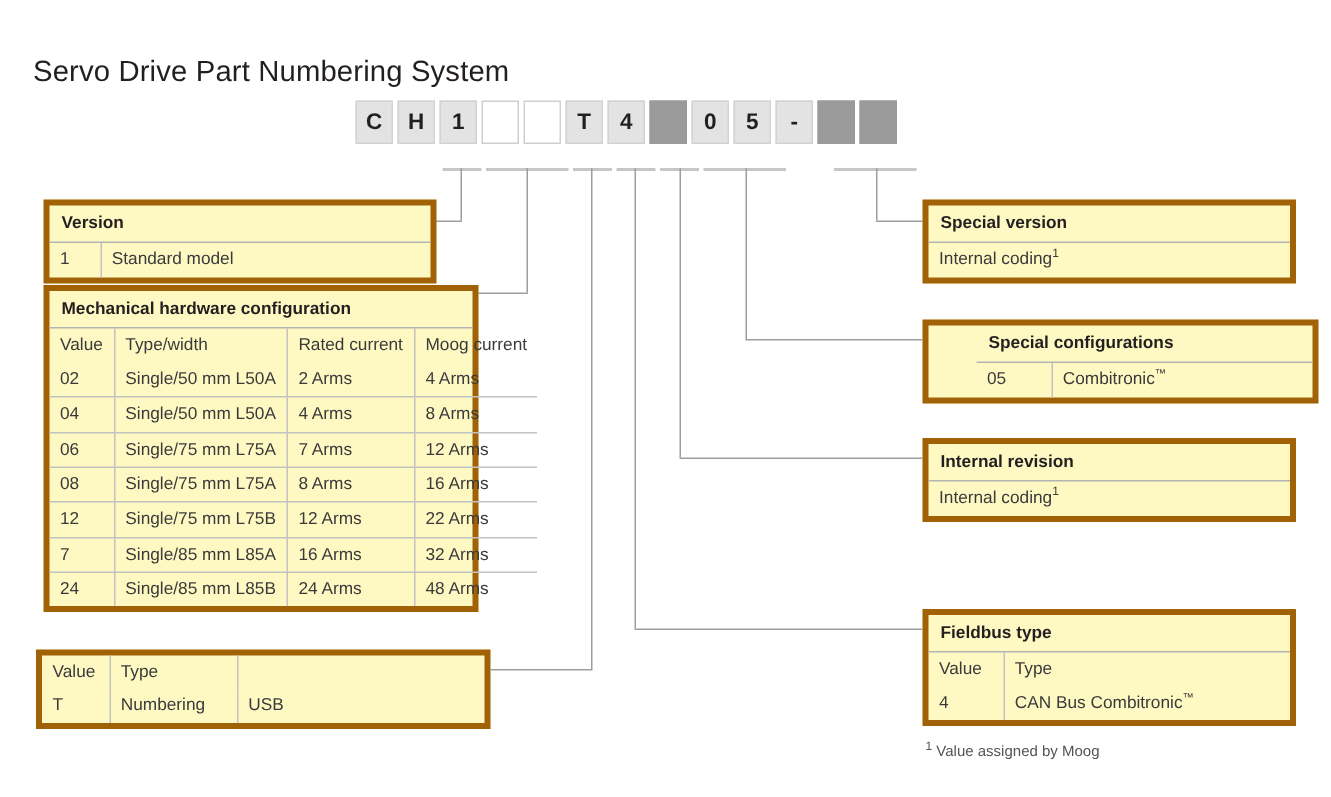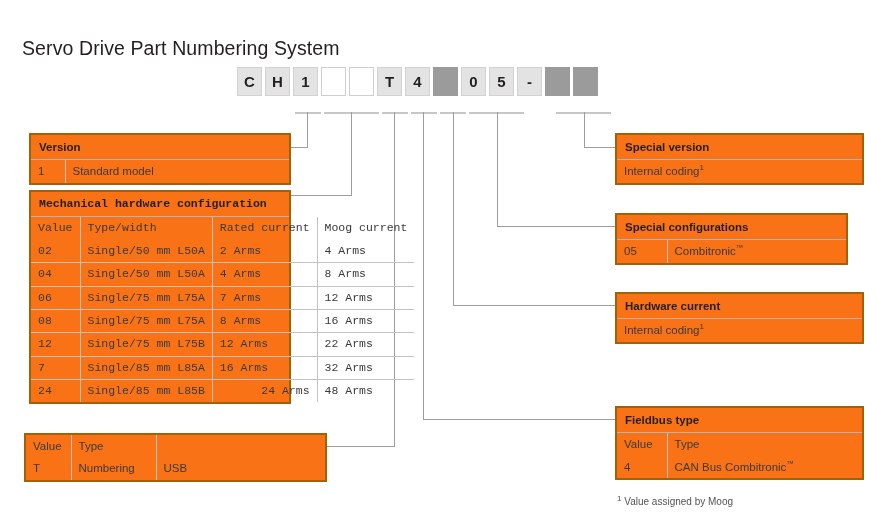--- a/index.html
+++ b/index.html
@@ -63,22 +63,22 @@
   }
   .cap-h {
     position: absolute;
     height: 2px;
     background: #c7c7c7;
   }
 
   
   .tbl {
     position: absolute;
-    border: 2px solid #a16207;
-    background: #f97316;
+    border: 4px solid #a16207;
+    background: #fef9c3;
     font-size: 11.5px;
     color: #3a3a3a;
   }
   .tbl .hdr {
     font-weight: bold;
     color: #231f20;
     padding: 5px 8px 5px 8px;
     border-bottom: 1px solid #b4b4b4;
     font-size: 11.5px;
     line-height: 1.25;
@@ -171,21 +171,21 @@
   <table>
     <tbody>
       <tr>
         <td style="width:34px;">1</td>
         <td>Standard model</td>
       </tr>
     </tbody>
   </table>
 </div>
 
-<div class="tbl" style="left:29px; top:190px; width:262px;font-family:Liberation Mono, monospace;">
+<div class="tbl" style="left:29px; top:190px; width:290px;">
   <div class="hdr">Mechanical hardware configuration</div>
   <table>
     <thead>
       <tr class="colhdr">
         <td style="width:40px;">Value</td>
         <td style="width:115px;">Type/width</td>
         <td style="width:85px;">Rated current</td>
         <td>Moog current</td>
       </tr>
     </thead>
@@ -222,21 +222,21 @@
         </tr>
         <tr>
           <td style="width: 40px;">7</td>
           <td style="width: 115px;">Single/85 mm L85A</td>
           <td style="width: 85px;">16 Arms</td>
           <td>32 Arms</td>
         </tr>
         <tr>
           <td style="width: 40px;">24</td>
           <td style="width: 115px;">Single/85 mm L85B</td>
-          <td style="width: 85px; text-align: right;">24 Arms</td>
+          <td style="width: 85px;">24 Arms</td>
           <td>48 Arms</td>
         </tr>
       </tbody>
   </table>
 </div>
 
 <div class="tbl" style="left:24px; top:433px; width:303px;">
   <table>
     <thead>
       <tr class="colhdr">
@@ -259,34 +259,34 @@
   <div class="hdr">Special version</div>
   <table>
     <tbody>
       <tr>
         <td><span>Internal coding</span><sup>1</sup></td>
       </tr>
     </tbody>
   </table>
 </div>
 
-<div class="tbl" style="left:615px; top:213px; width:233px;">
+<div class="tbl" style="left:615px; top:213px; width:264px;padding-left:32px;">
   <div class="hdr">Special configurations</div>
   <table>
     <tbody>
       <tr>
         <td style="width:50px;">05</td>
         <td><span>Combitronic</span><span class="tm">™</span></td>
       </tr>
     </tbody>
   </table>
 </div>
 
 <div class="tbl" style="left:615px; top:292px; width:249px;">
-  <div class="hdr">Hardware current</div>
+  <div class="hdr">Internal revision</div>
   <table>
     <tbody>
       <tr>
         <td><span>Internal coding</span><sup>1</sup></td>
       </tr>
     </tbody>
   </table>
 </div>
 
 <div class="tbl" style="left:615px; top:406px; width:249px;">

